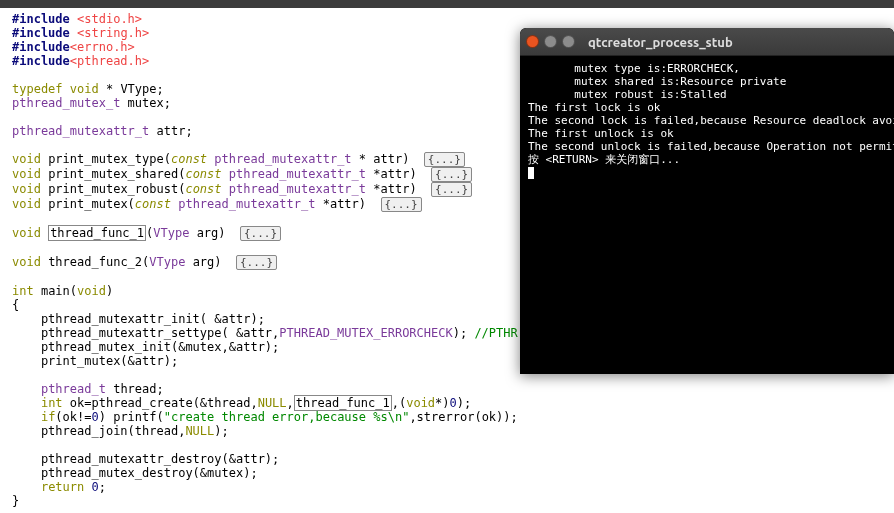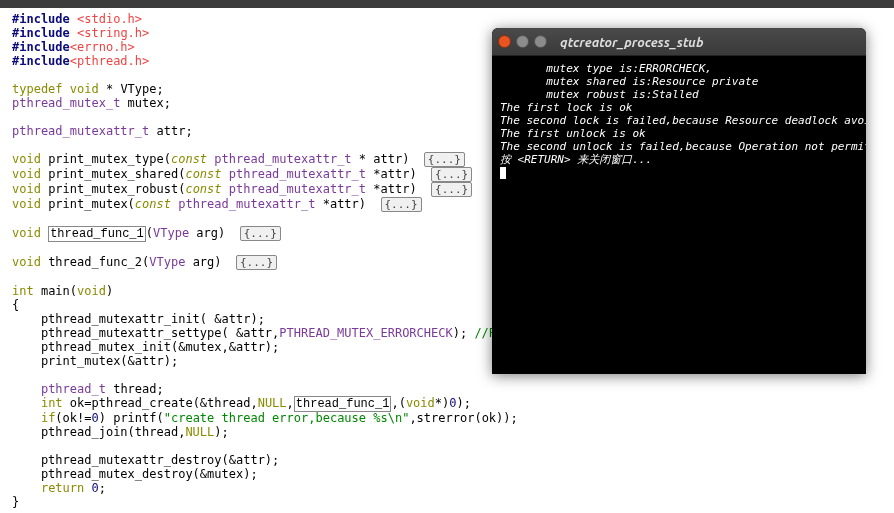--- a/index.html
+++ b/index.html
@@ -9,22 +9,22 @@
   .kw-pre { color:#0a0a7a; font-weight:bold; }
   .kw-hdr { color:#ef4444; }
   .kw-type { color:#8b8b00; }
   .kw-const { color:#8b8b00;font-style:italic; }
   .kw-null { color:#8b8b00; }
   .kw-ptype { color:#7a3a9a; }
   .kw-str { color:#008800; }
   .kw-num { color:#0a0a7a; }
   .kw-cmt { color:#008800; }
   .fold { border:1px solid #888; border-radius:2px; padding:0 3px; background:#f0f0f0; color:#444; font-size:11px; }
-  .boxed { border:1px solid #888; padding:0 1px;font-family:Liberation Mono, monospace; }
-  .term-window { position:absolute; left:492px; top:28px; width:374px; height:346px; background:#000; border-radius:6px 6px 0 0; box-shadow:0 2px 14px rgba(0,0,0,0.5); overflow:hidden;font-style:italic; }
+  .boxed { border:1px solid #888; padding:0 1px; }
+  .term-window { position:absolute; left:520px; top:28px; width:374px; height:346px; background:#000; border-radius:6px 6px 0 0; box-shadow:0 2px 14px rgba(0,0,0,0.5); overflow:hidden; }
   .term-titlebar { height:28px; background:linear-gradient(#4a4a4a,#3a3a3a); display:flex; align-items:center; padding:0 6px; border-radius:6px 6px 0 0; border-bottom:1px solid #222; }
   .wbtn { width:13px; height:13px; border-radius:50%; margin-right:5px; border:1px solid rgba(0,0,0,0.4); }
   .wbtn.close { background:#e95420; }
   .wbtn.min { background:#8c8c8c; }
   .wbtn.max { background:#8c8c8c; }
   .term-title { color:#ddd; font-family:"Ubuntu",sans-serif; font-size:13px; font-weight:bold; margin-left:8px; }
   .term-body { padding:6px 8px; color:#fff; font-size:11px; line-height:13px; font-family:"DejaVu Sans Mono", monospace; white-space:pre; }
   .cursor { display:inline-block; width:6px; height:12px; background:#fff; vertical-align:text-bottom; }
   .editor-gutter { position:absolute; left:0; top:8px; width:8px; bottom:0; background:#eee; }
 </style>

